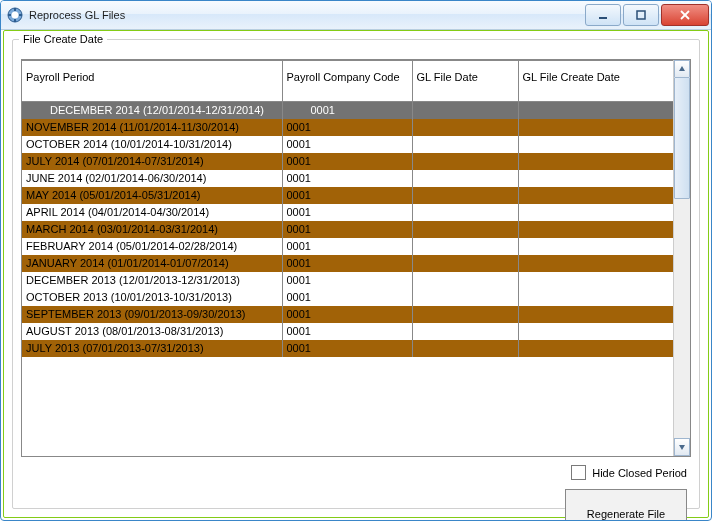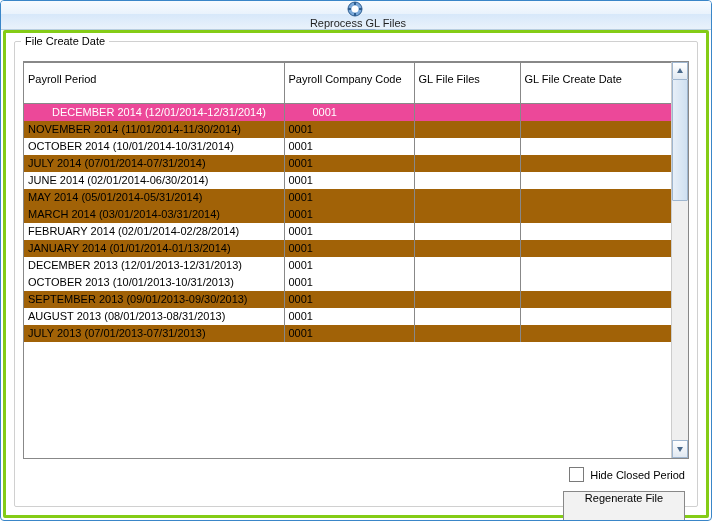--- a/index.html
+++ b/index.html
@@ -1,44 +1,44 @@
 <!DOCTYPE html>
 <html><head>
 <meta charset="utf-8">
 <style>
   html,body{margin:0;padding:0;font-family:"Segoe UI",Tahoma,sans-serif;font-size:11px;background:#fff;}
   .window{width:710px;height:519px;border:1px solid #3a86c8;border-radius:4px;overflow:hidden;box-shadow:0 0 0 1px #fff inset;position:relative;background:#fff;}
-  .titlebar{height:28px;background:linear-gradient(to bottom,#f7fbff 0%,#eaf3fc 45%,#d7e8fa 46%,#e9f2fb 100%);display:flex;align-items:center;padding:0 2px 0 6px;border-bottom:1px solid #b8cee0;flex-direction:column;}
+  .titlebar{height:28px;background:linear-gradient(to bottom,#f7fbff 0%,#eaf3fc 45%,#d7e8fa 46%,#e9f2fb 100%);display:flex;align-items:center;padding:0 2px 0 6px;border-bottom:1px solid #b8cee0;}
   .titlebar .app-icon{width:16px;height:16px;margin-right:6px;display:flex;align-items:center;justify-content:center;}
   .titlebar .title{color:#1f1f1f;}
   .titlebar .spacer{flex:1;}
   .tb-btn{width:34px;height:20px;margin-left:2px;border:1px solid #8aa9c9;border-radius:3px;display:flex;align-items:center;justify-content:center;background:linear-gradient(to bottom,#f3f8fd,#cfe3f6);cursor:pointer;}
   .tb-btn.close{background:linear-gradient(to bottom,#f08f84,#d94433);border-color:#a0322a;color:#fff;width:46px;}
   .tb-btn svg{display:block;}
-  .client{position:absolute;top:29px;left:2px;right:2px;bottom:2px;background:#fff;border:3px solid #84cc16;border-radius:2px;}
+  .client{position:absolute;top:29px;left:2px;right:2px;bottom:2px;background:#fff;border:1px solid #84cc16;border-radius:2px;}
   fieldset.group{position:absolute;top:2px;left:8px;right:8px;bottom:8px;border:1px solid #d0d0d0;border-radius:2px;margin:0;padding:0;}
   fieldset.group>legend{margin-left:6px;padding:0 4px;font-size:11px;}
   .grid-wrap{position:absolute;top:14px;left:8px;right:8px;height:396px;border:1px solid #888;background:#fff;}
   .grid-inner{position:absolute;top:0;left:0;right:16px;bottom:0;overflow:hidden;}
   table.grid{width:100%;border-collapse:collapse;table-layout:fixed;}
   table.grid th{background:#fff;border:1px solid #888;border-left:none;text-align:left;font-weight:400;padding:10px 4px;font-size:11px;height:20px;vertical-align:top;}
   table.grid th:first-child{border-left:none;}
   table.grid td{border-right:1px solid #888;padding:1px 4px;font-size:11px;height:15px;line-height:15px;white-space:nowrap;overflow:hidden;}
-  tr.sel td{background:#ec4899;color:#fff;padding-left:28px;}
+  tr.sel td{background:#737373;color:#fff;padding-left:28px;}
   tr.hl td{background:#a16207;color:#000;}
   tr.plain td{background:#fff;color:#000;}
   .vscroll{position:absolute;top:0;right:0;bottom:0;width:16px;background:#f0f0f0;border-left:1px solid #ccc;}
   .vscroll .sbtn{height:16px;background:linear-gradient(to bottom,#fff,#e1e9f2);border:1px solid #9fb6cf;margin:0;display:flex;align-items:center;justify-content:center;}
   .vscroll .track{position:absolute;top:17px;bottom:17px;left:0;right:0;background:#efefef;}
   .vscroll .thumb{position:absolute;left:0;right:0;top:0;height:120px;background:linear-gradient(to right,#e7eff8,#cfe0f1);border:1px solid #9fb6cf;border-radius:1px;}
   .vscroll .down{position:absolute;bottom:0;left:0;right:0;}
   .controls-row{position:absolute;right:12px;top:420px;display:flex;align-items:center;}
   .chk{display:flex;align-items:center;cursor:pointer;margin-left:25px;}
   .chk .box{width:13px;height:13px;border:1px solid #7a7a7a;background:#fff;margin-right:6px;}
-  .wbtn{width:120px;height:30px;border:1px solid #888;background:#f2f2f2;display:flex;align-items:flex-start;justify-content:center;cursor:pointer;font-size:11px;}
+  .wbtn{width:120px;height:30px;border:1px solid #888;background:#f2f2f2;display:flex;align-items:flex-end;justify-content:center;cursor:pointer;font-size:11px;}
   .btn-regen{position:absolute;right:12px;top:444px;}
   .col-period{width:260px}
   .col-code{width:130px}
   .col-file{width:106px}
   .col-date{width:auto}
 </style>
 </head>
 <body>
 
 <div class="window">
@@ -83,21 +83,21 @@
             <colgroup>
               <col class="col-period">
                 <col class="col-code">
                 <col class="col-file">
                 <col class="col-date">
             </colgroup>
             <thead>
               <tr>
                 <th>Payroll Period</th>
                 <th>Payroll Company Code</th>
-                <th>GL File Files</th>
+                <th>GL File Date</th>
                 <th>GL File Create Date</th>
               </tr>
             </thead>
             <tbody id="grid-body">
                 <tr class="sel">
                   <td>DECEMBER 2014 (12/01/2014-12/31/2014)</td>
                   <td>0001</td>
                   <td></td>
                   <td></td>
                 </tr>
@@ -124,34 +124,40 @@
                   <td>0001</td>
                   <td></td>
                   <td></td>
                 </tr>
                 <tr class="hl">
                   <td>MAY 2014 (05/01/2014-05/31/2014)</td>
                   <td>0001</td>
                   <td></td>
                   <td></td>
                 </tr>
+                <tr class="plain">
+                  <td>APRIL 2014 (04/01/2014-04/30/2014)</td>
+                  <td>0001</td>
+                  <td></td>
+                  <td></td>
+                </tr>
                 <tr class="hl">
                   <td>MARCH 2014 (03/01/2014-03/31/2014)</td>
                   <td>0001</td>
                   <td></td>
                   <td></td>
                 </tr>
                 <tr class="plain">
-                  <td>FEBRUARY 2014 (02/01/2014-02/28/2014)</td>
-                  <td>0001</td>
-                  <td></td>
-                  <td></td>
-                </tr>
-                <tr class="hl">
-                  <td>JANUARY 2014 (01/01/2014-01/13/2014)</td>
+                  <td>FEBRUARY 2014 (05/01/2014-02/28/2014)</td>
+                  <td>0001</td>
+                  <td></td>
+                  <td></td>
+                </tr>
+                <tr class="hl">
+                  <td>JANUARY 2014 (01/01/2014-01/07/2014)</td>
                   <td>0001</td>
                   <td></td>
                   <td></td>
                 </tr>
                 <tr class="plain">
                   <td>DECEMBER 2013 (12/01/2013-12/31/2013)</td>
                   <td>0001</td>
                   <td></td>
                   <td></td>
                 </tr>

